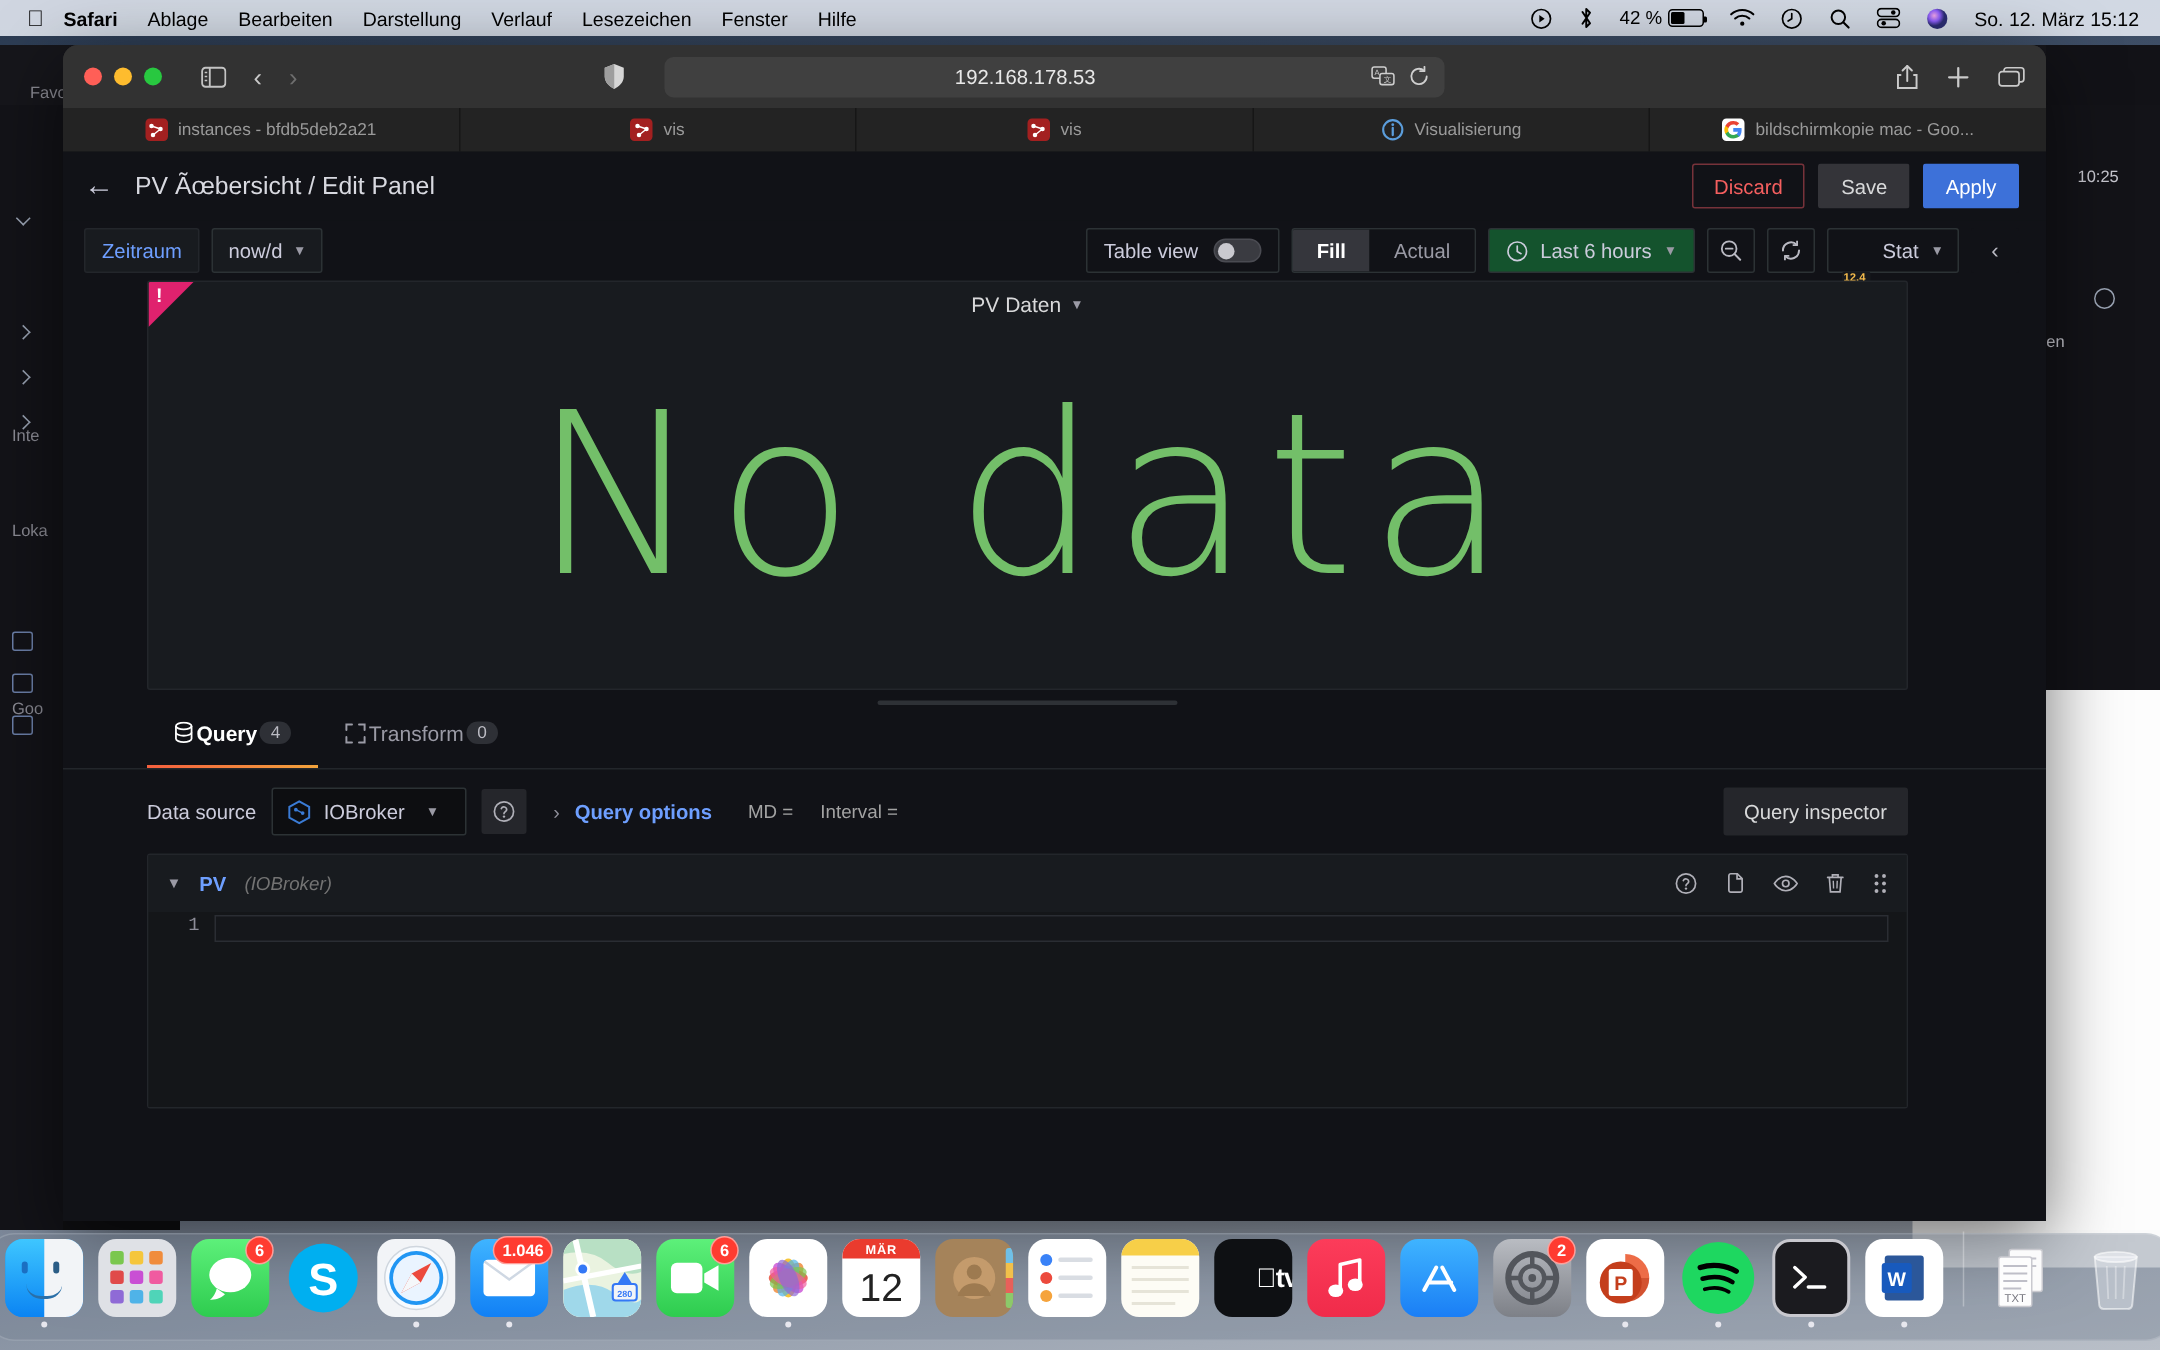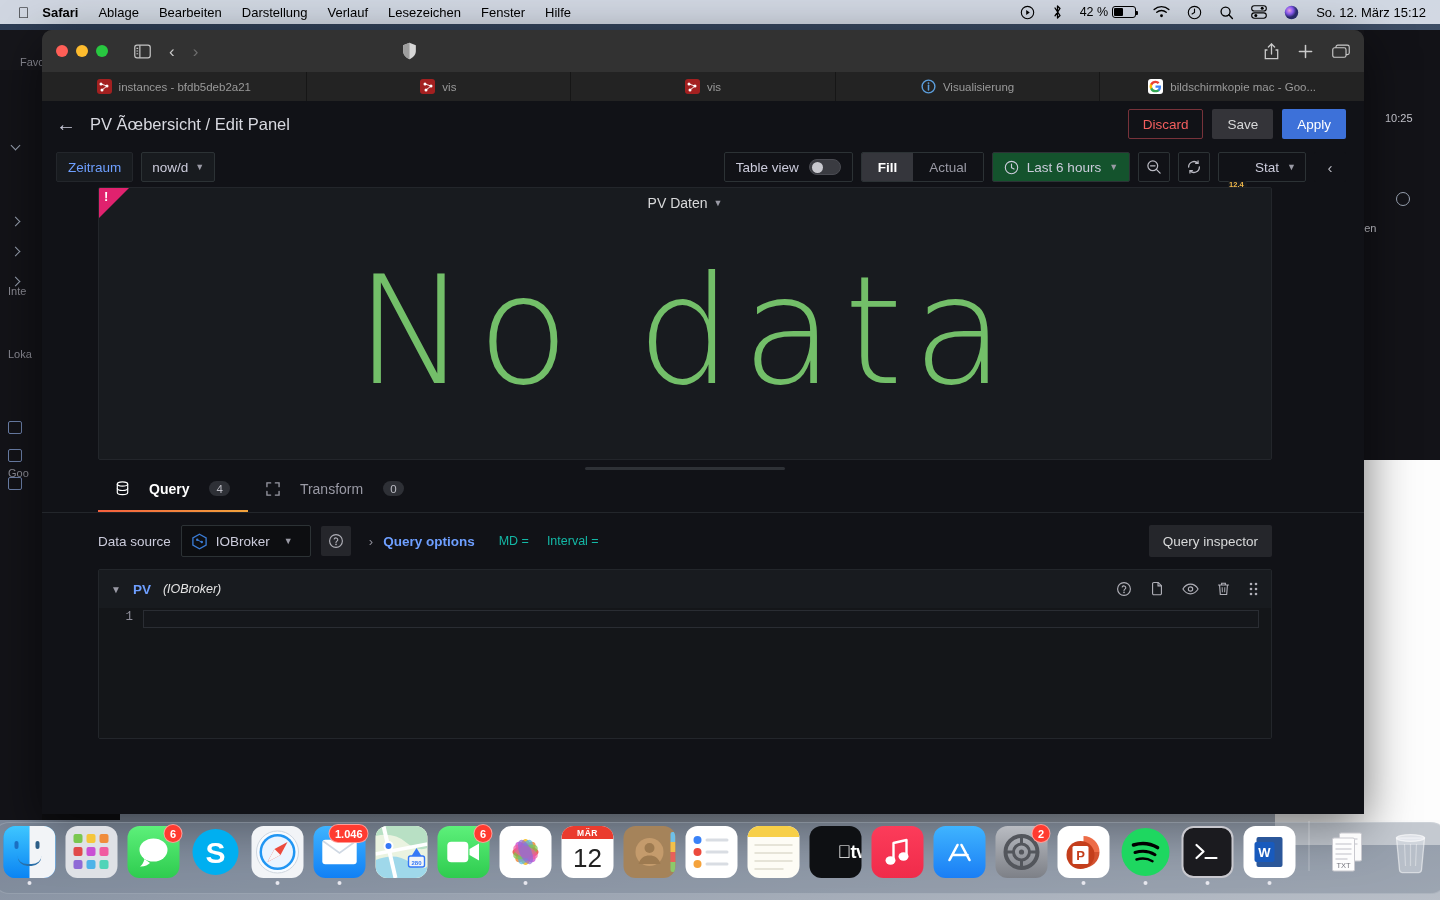--- a/index.html
+++ b/index.html
@@ -153,21 +153,21 @@
     height: 225px; display: flex; align-items: center; justify-content: center;
     color: #73bf69; font-size: 150px; font-weight: 300; letter-spacing: 10px;
     font-family: "DejaVu Sans", sans-serif;
   }
   .resize-handle { display: flex; justify-content: center; padding: 7px 0 4px; }
   .resize-bar { width: 200px; height: 3px; background: #2e3136; border-radius: 2px; }
 
   
   .qtabs { display: flex; align-items: flex-end; padding: 0 0 0 56px; height: 38px; gap: 0; }
   .qtab {
-    display: flex; align-items: center; gap: 20px; padding: 0 18px 9px 18px;
+    display: flex; align-items: center; gap: 2px; padding: 0 18px 9px 18px;
     font-size: 14px; color: #9a9aa5; position: relative; height: 100%;
   }
   .qtab.active { color: #fff; font-weight: bold; }
   .qtab.active::after {
     content: ''; position: absolute; left: 0; right: 0; bottom: 0; height: 2.5px;
     background: linear-gradient(90deg, #f55f3e, #f2a33c);
   }
   .badge { background: #2e3036; color: #bcbcc4; border-radius: 9px; font-size: 11.5px;
            padding: 1.5px 7px; font-weight: normal; }
   .qtab-sep { height: 1px; background: #23262b; margin: 0 0 0 0; }
@@ -179,31 +179,31 @@
   .ds-label { font-size: 13.5px; color: #ccccdc; }
   .ds-select {
     height: 32px; min-width: 130px; background: #0d0e11; border: 1px solid #2c3235;
     border-radius: 2px; display: flex; align-items: center; gap: 8px; padding: 0 9px;
     color: #ccccdc; font-size: 13.5px;
   }
   .ds-help { width: 30px; height: 30px; border-radius: 2px; background: #25262b;
              display: flex; align-items: center; justify-content: center; color: #b0b0b8; }
   .qo-chev { color: #8e8e99; font-size: 13px; margin-left: 8px; }
   .qo-link { color: #6e9fff; font-size: 13.5px; font-weight: bold; }
-  .qo-meta { color: #14b8a6; font-size: 12.5px; margin-left: 14px; }
+  .qo-meta { color: #a3a3a3; font-size: 12.5px; margin-left: 14px; }
   .qinspect {
     margin-left: auto; height: 32px; padding: 0 14px; background: #25262b; border-radius: 2px;
     display: flex; align-items: center; font-size: 13.5px; color: #d8d9da;
   }
 
   .qeditor { margin: 0 92px 0 56px; background: #181b1f; border: 1px solid #23262b; border-radius: 2px; }
   .qrow { height: 38px; display: flex; align-items: center; padding: 0 12px; gap: 12px; background: #181b1f; }
   .qrow .caret { color: #9a9aa5; font-size: 10px; }
   .qrow .qname { color: #6e9fff; font-size: 13.5px; font-weight: bold; }
-  .qrow .qds { color: #e5e5e5; font-size: 12.5px; font-style: italic; }
+  .qrow .qds { color: #737373; font-size: 12.5px; font-style: italic; }
   .qrow .qicons { margin-left: auto; display: flex; align-items: center; gap: 17px; color: #b0b0b8; }
   .code-area { background: #141619; padding: 0; height: 130px; }
   .code-line { display: flex; align-items: stretch; height: 22px; }
   .gutter { width: 44px; text-align: right; padding: 2px 10px 0 0; color: #8d8d98; font-size: 12.5px;
             font-family: "Liberation Mono", monospace; }
   .code-input { flex: 1; margin: 2px 12px 2px 0; border: 1px solid #2a2d33; background: #15171b; }
 
   
   .bgwin {
     position: absolute; left: 0; top: 30px; width: 1440px; height: 790px; z-index: -1;
@@ -360,20 +360,39 @@
       </span>
       <span class="nav-arrow">‹</span>
       <span class="nav-arrow dim">›</span>
     </div>
     <span class="shield">
       <svg class="svgicon" width="15" height="18" viewBox="0 0 14 17">
           <path d="M7 0.7 L13 3 v5.5c0 4-3.4 6.6-6 7.8-2.6-1.2-6-3.8-6-7.8V3z" fill="#d6d6d6"></path>
           <path d="M7 0.7 L7 16.3c-2.6-1.2-6-3.8-6-7.8V3z" fill="#9e9e9e"></path>
         </svg>
     </span>
+    <div class="urlbar">
+      <span class="urltext" title="Suche oder Websitename eingeben">192.168.178.53</span>
+      <span class="trailing">
+        <span>
+          <svg class="svgicon" width="16" height="14" viewBox="0 0 17 15">
+              <rect x="0.7" y="0.7" width="10" height="8" rx="1.6" fill="none" stroke="#cfcfcf" stroke-width="1.1"></rect>
+              <text x="2.4" y="6.7" font-size="5.4" fill="#cfcfcf" font-family="sans-serif">A</text>
+              <rect x="6.3" y="5.3" width="10" height="8" rx="1.6" fill="#404040" stroke="#cfcfcf" stroke-width="1.1"></rect>
+              <text x="9" y="11.6" font-size="5.4" fill="#cfcfcf" font-family="sans-serif">文</text>
+            </svg>
+        </span>
+        <span>
+          <svg class="svgicon" width="14" height="14" viewBox="0 0 15 15">
+              <path d="M13 7.5a5.5 5.5 0 1 1-1.9-4.2" fill="none" stroke="#cfcfcf" stroke-width="1.3" stroke-linecap="round"></path>
+              <path d="M11.4 0.6 v3.1 h-3.1" fill="none" stroke="#cfcfcf" stroke-width="1.3" stroke-linecap="round" stroke-linejoin="round"></path>
+            </svg>
+        </span>
+      </span>
+    </div>
     <div class="sf-right">
       <span>
         <svg class="svgicon" width="15" height="17" viewBox="0 0 15 17">
             <path d="M7.5 1 v10" stroke="#cacaca" stroke-width="1.3" stroke-linecap="round" fill="none"></path>
             <path d="M4.4 4 L7.5 1 L10.6 4" fill="none" stroke="#cacaca" stroke-width="1.3" stroke-linecap="round" stroke-linejoin="round"></path>
             <path d="M3 7 H1.3 v8.6 h12.4 V7 H12" fill="none" stroke="#cacaca" stroke-width="1.3" stroke-linecap="round"></path>
           </svg>
       </span>
       <span>
         <svg class="svgicon" width="15" height="15" viewBox="0 0 15 15">

